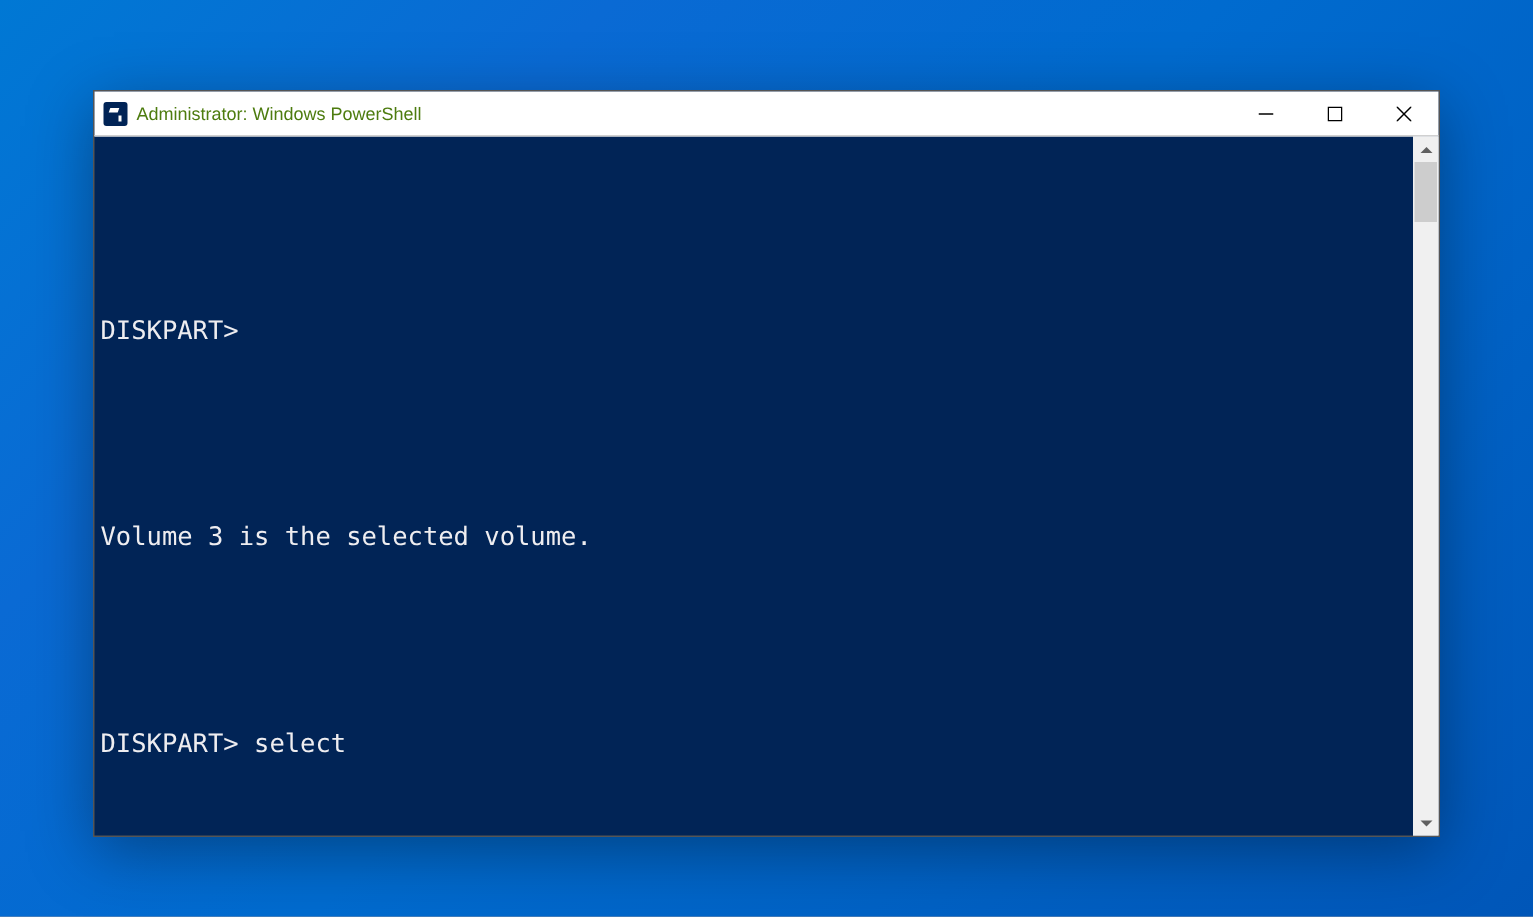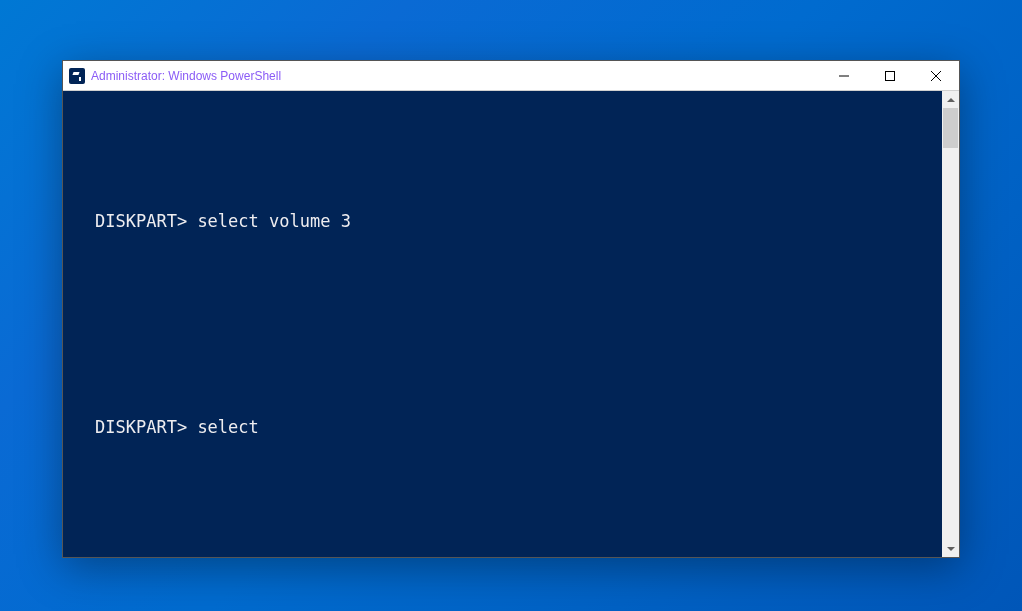--- a/index.html
+++ b/index.html
@@ -62,21 +62,21 @@
       position: absolute;
       width: 2px;
       height: 4px;
       background: #fff;
       bottom: 3px;
       right: 4px;
     }
 
     .titlebar-text {
       font-size: 12px;
-      color: #8b5cf6;
+      color: #4d7c0f;
       flex: 1;
     }
 
     .win-controls {
       display: flex;
       height: 100%;
     }
     .win-btn {
       width: 46px;
       height: 100%;
@@ -97,21 +97,20 @@
 
     .console-content {
       flex: 1;
       padding: 4px 6px 4px 4px;
       color: #eeedf0;
       font-family: Consolas, "Lucida Console", monospace;
       font-size: 17px;
       line-height: 1.35;
       overflow: hidden;
       white-space: pre;
-      margin-left: 28px;
     }
 
     .line { white-space: pre-wrap; }
     .blank { height: 23px; }
 
     .prompt-line {
       display: flex;
       align-items: baseline;
       flex-wrap: nowrap;
     }
@@ -177,22 +176,23 @@
             <line x1="0" y1="0" x2="10" y2="10" stroke="#000" stroke-width="1"></line>
             <line x1="10" y1="0" x2="0" y2="10" stroke="#000" stroke-width="1"></line>
           </svg>
       </div>
     </div>
   </div>
 
   <div class="console-body">
     <div class="console-content">
       <div class="blank"></div>
-      <div class="prompt-line"><span class="prompt">DISKPART&gt;</span><span> </span><span class="cmd">select volume 3</span></div>
-      <div class="blank"></div>
+      <div class="prompt-line"><span class="prompt">DISKPART&gt;</span><span> </span></div>
+      <div class="blank"></div>
+      <div class="line">Volume 3 is the selected volume.</div>
       <div class="blank"></div>
       <div class="prompt-line"><span class="prompt">DISKPART&gt;</span><span> </span><span class="cmd">select</span></div>
       <div class="blank"></div>
       
       
       
       
       
       
       

